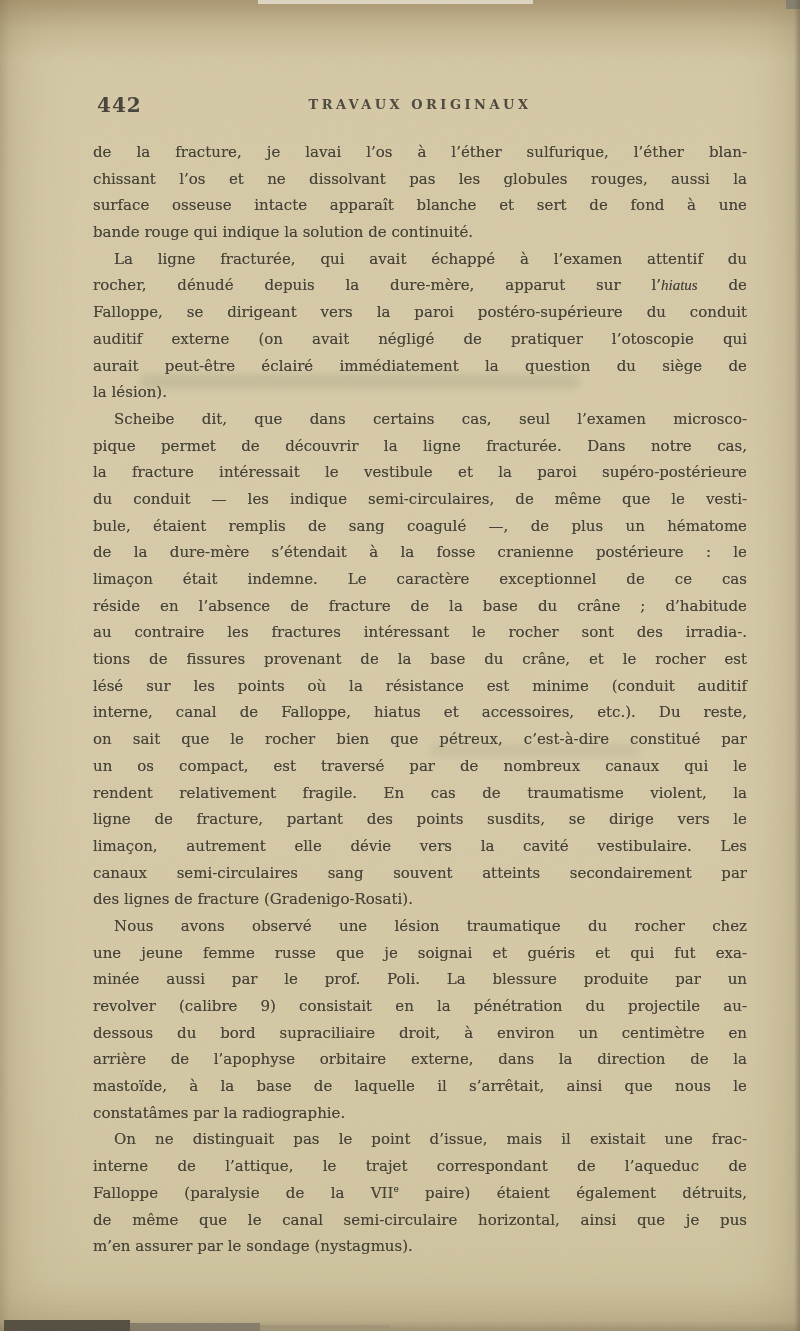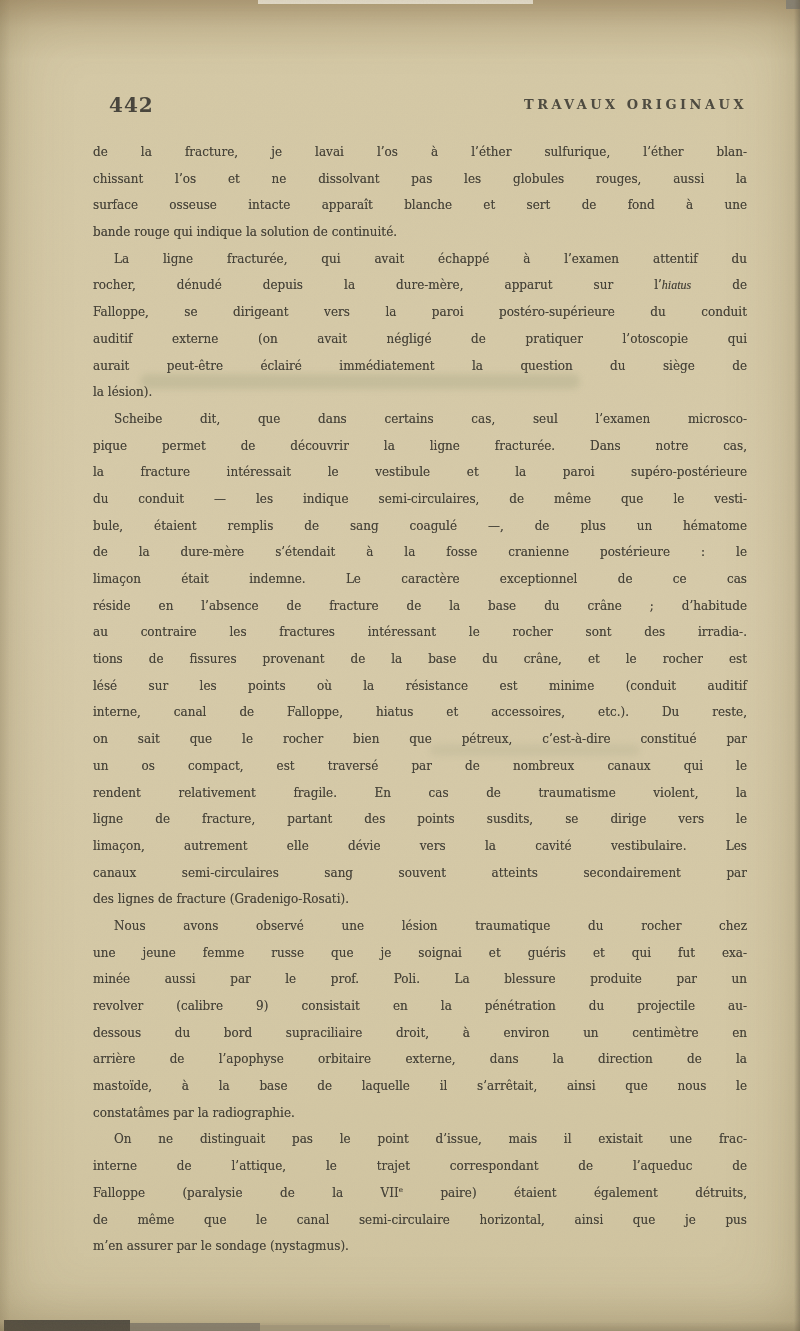--- a/index.html
+++ b/index.html
@@ -26,28 +26,28 @@
   .bottom-dark-3{position:absolute;left:260px;top:1325px;width:130px;height:6px;background:#b2a88e;}
   .bottom-shade{position:absolute;left:0;top:1321px;width:800px;height:10px;
     background:linear-gradient(180deg, rgba(80,72,55,0) 0%, rgba(80,72,55,.25) 100%);}
   .show-through{position:absolute;left:140px;top:374px;width:440px;height:15px;border-radius:8px;
     background:rgba(118,128,92,.17);filter:blur(3px);}
   .show-through-2{position:absolute;left:430px;top:744px;width:210px;height:12px;border-radius:6px;
     background:rgba(118,124,95,.10);filter:blur(3px);}
 
   
   .running-head{position:absolute;left:93px;top:93px;width:654px;height:26px;}
-  .page-number{position:absolute;left:16px;top:0;font-size:20px;font-weight:bold;letter-spacing:1px;color:#45423a;}
-  .head-title{position:absolute;left:0;right:0;top:4px;text-align:right;
+  .page-number{position:absolute;left:4px;top:0;font-size:20px;font-weight:bold;letter-spacing:1px;color:#45423a;}
+  .head-title{position:absolute;left:0;right:0;top:4px;text-align:center;
     font-size:13px;font-weight:bold;letter-spacing:3.5px;color:#4a473d;}
 
   
   .text-block{position:absolute;left:93px;top:139px;width:654px;}
   .line{
-    height:26.7px;line-height:26.7px;font-size:12px;
+    height:26.7px;line-height:26.7px;font-size:15px;
     text-align:justify;text-align-last:justify;
     white-space:normal;overflow:visible;color:#413e35;
     text-shadow:0 0 .4px rgba(65,62,53,.55);
   }
   .line.last{text-align-last:left;}
   .para.indent .line:first-child{text-indent:21px;}
   em{font-style:italic;font-family:Liberation Serif, serif;}
   sup{font-size:.6em;vertical-align:super;line-height:0;}
 </style>
 </head>

